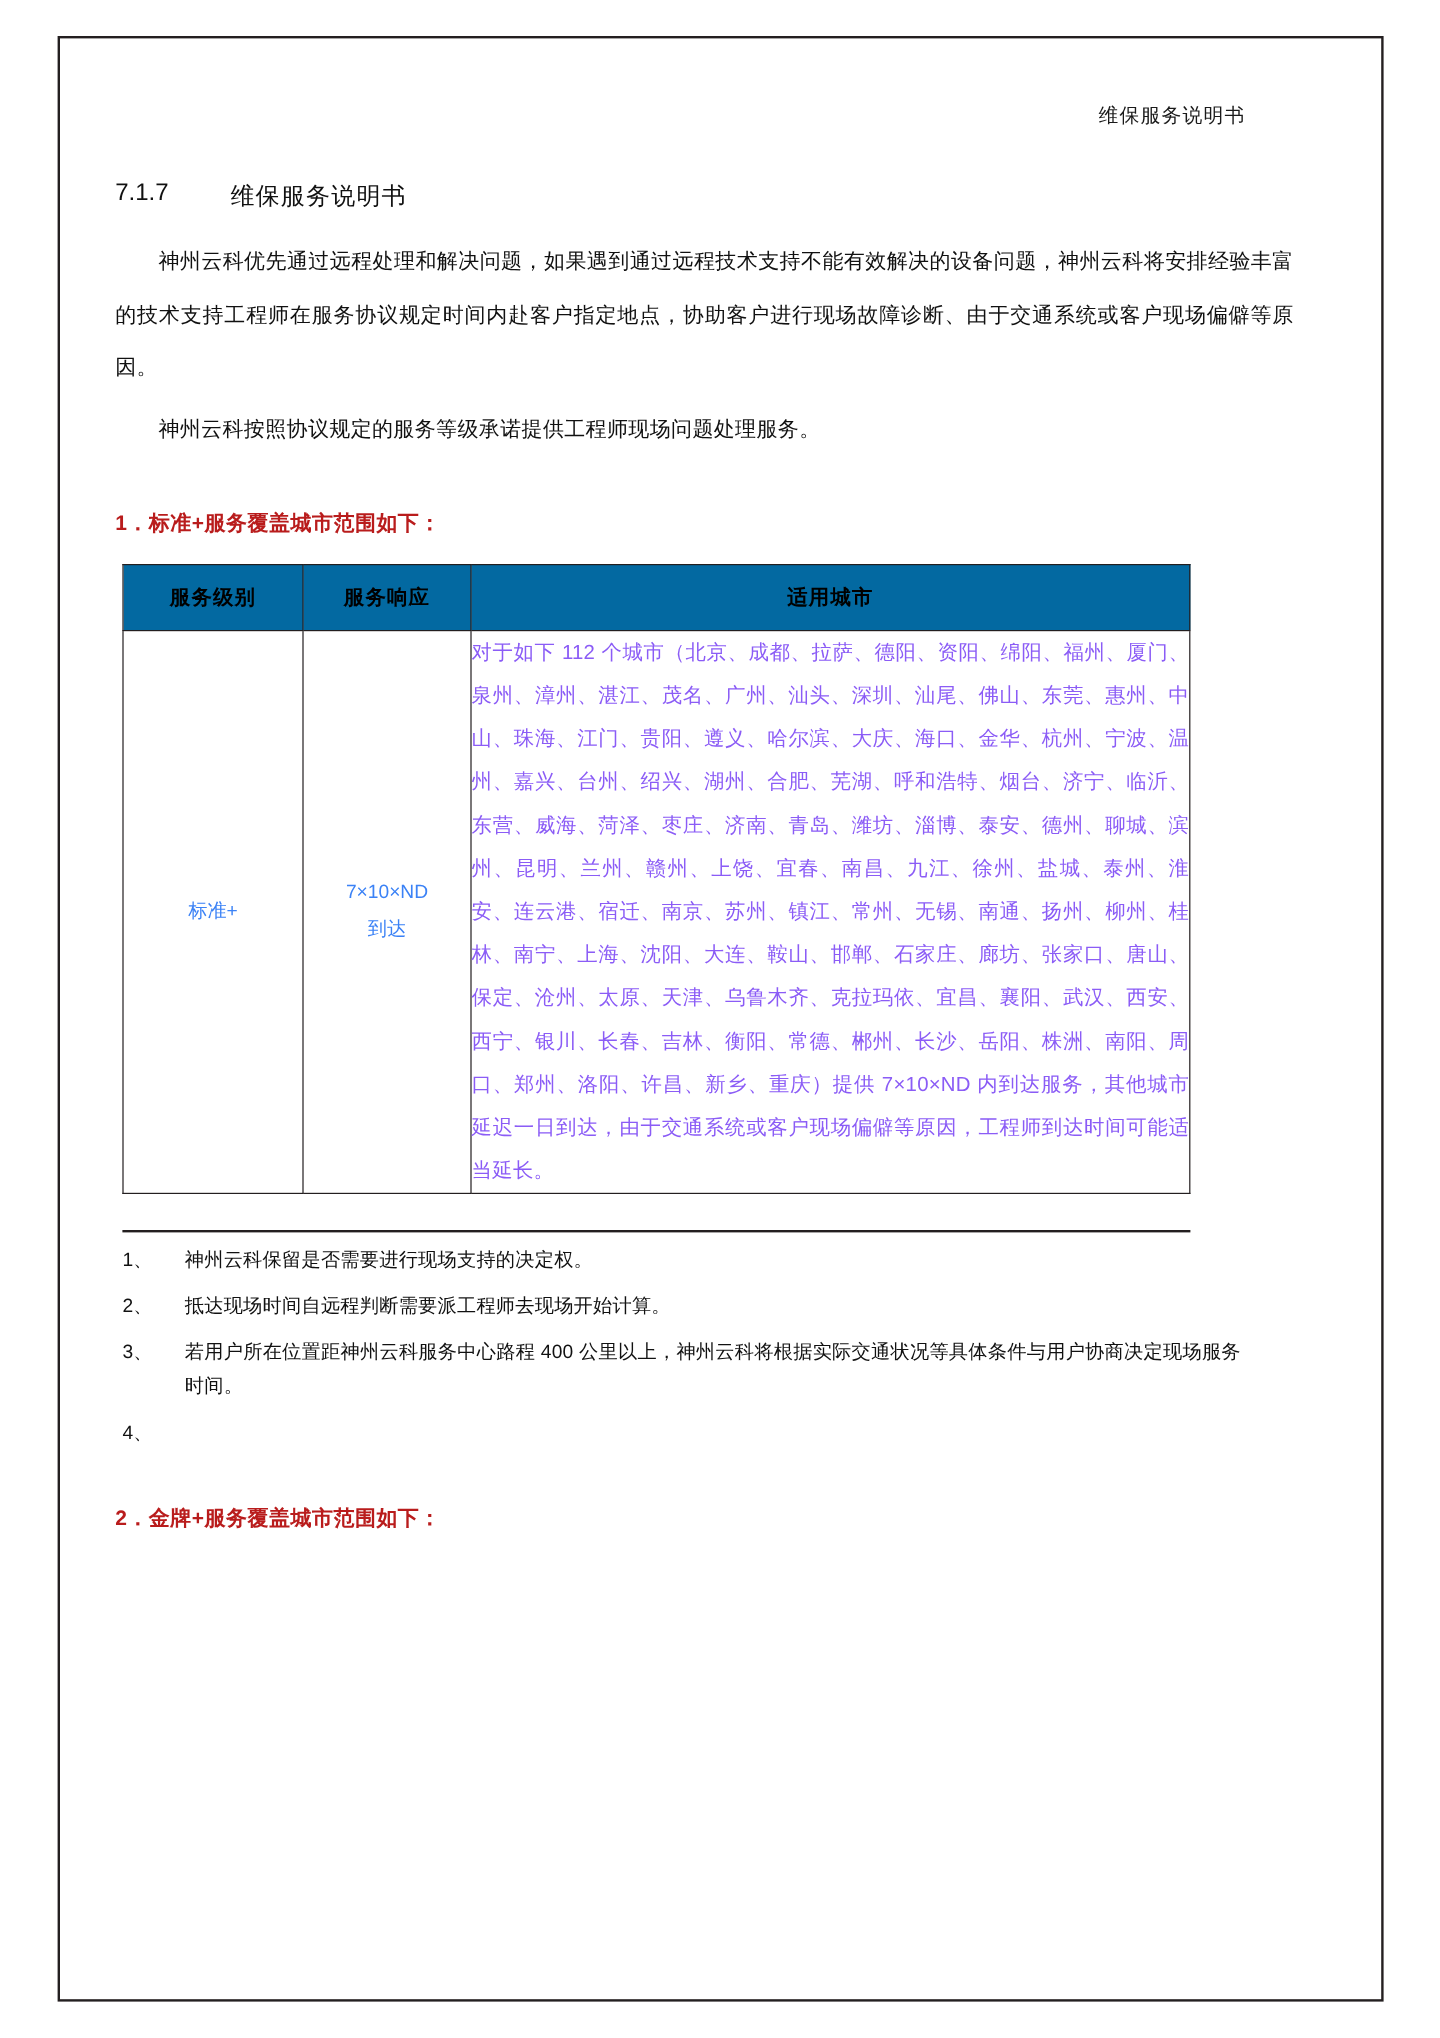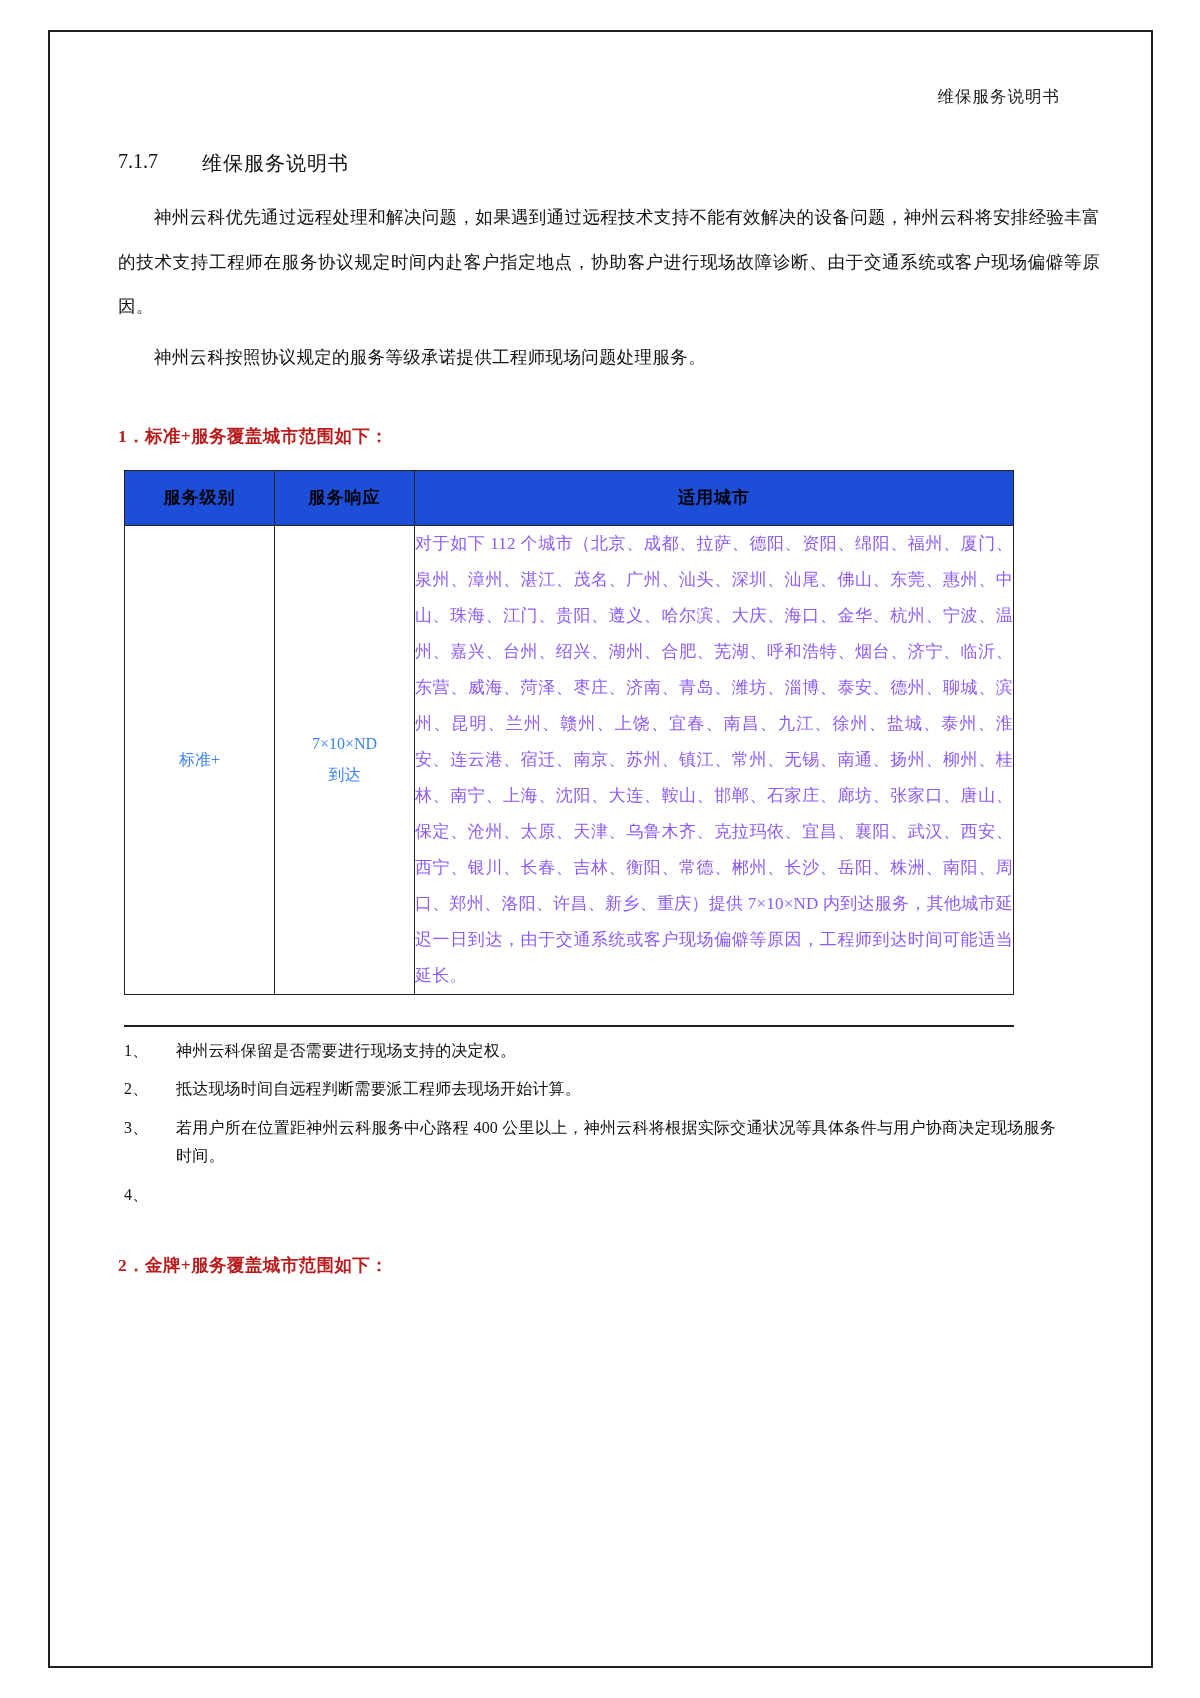--- a/index.html
+++ b/index.html
@@ -22,40 +22,39 @@
     position: absolute;
     left: 48px;
     top: 30px;
     width: 1105px;
     height: 1638px;
     border: 2px solid #231f20;
     box-sizing: border-box;
   }
   .content {
     position: absolute;
-    left: 118px;
+    left: 96px;
     top: 60px;
     width: 982px;
-    font-family: Liberation Serif, serif;
   }
   .header-right {
     text-align: right;
     font-size: 16.5px;
     color: #1a1a1a;
     letter-spacing: 1px;
     padding-right: 40px;
     margin-top: 26px;
     font-weight: 500;
   }
   .section-heading {
     margin-top: 42px;
     font-size: 20px;
     color: #111;
     display: flex;
-    gap: 4px;
+    gap: 16px;
     font-weight: 500;
   }
   .section-heading .num {
     width: 80px;
   }
   .section-heading .ttl {
     letter-spacing: 1px;
   }
   p.body {
     font-size: 17.5px;
@@ -82,21 +81,21 @@
     width: 890px;
     margin-left: 6px;
     table-layout: fixed;
   }
   table.cities th, table.cities td {
     border: 1.5px solid #231f20;
     padding: 0;
     vertical-align: middle;
   }
   table.cities th {
-    background: #1d4ed8;
+    background: #0369a1;
     font-size: 17px;
     font-weight: bold;
     height: 54px;
     letter-spacing: 1px;
     color: #000;
   }
   td.level, td.resp {
     text-align: center;
     font-size: 16px;
     line-height: 1.9;

